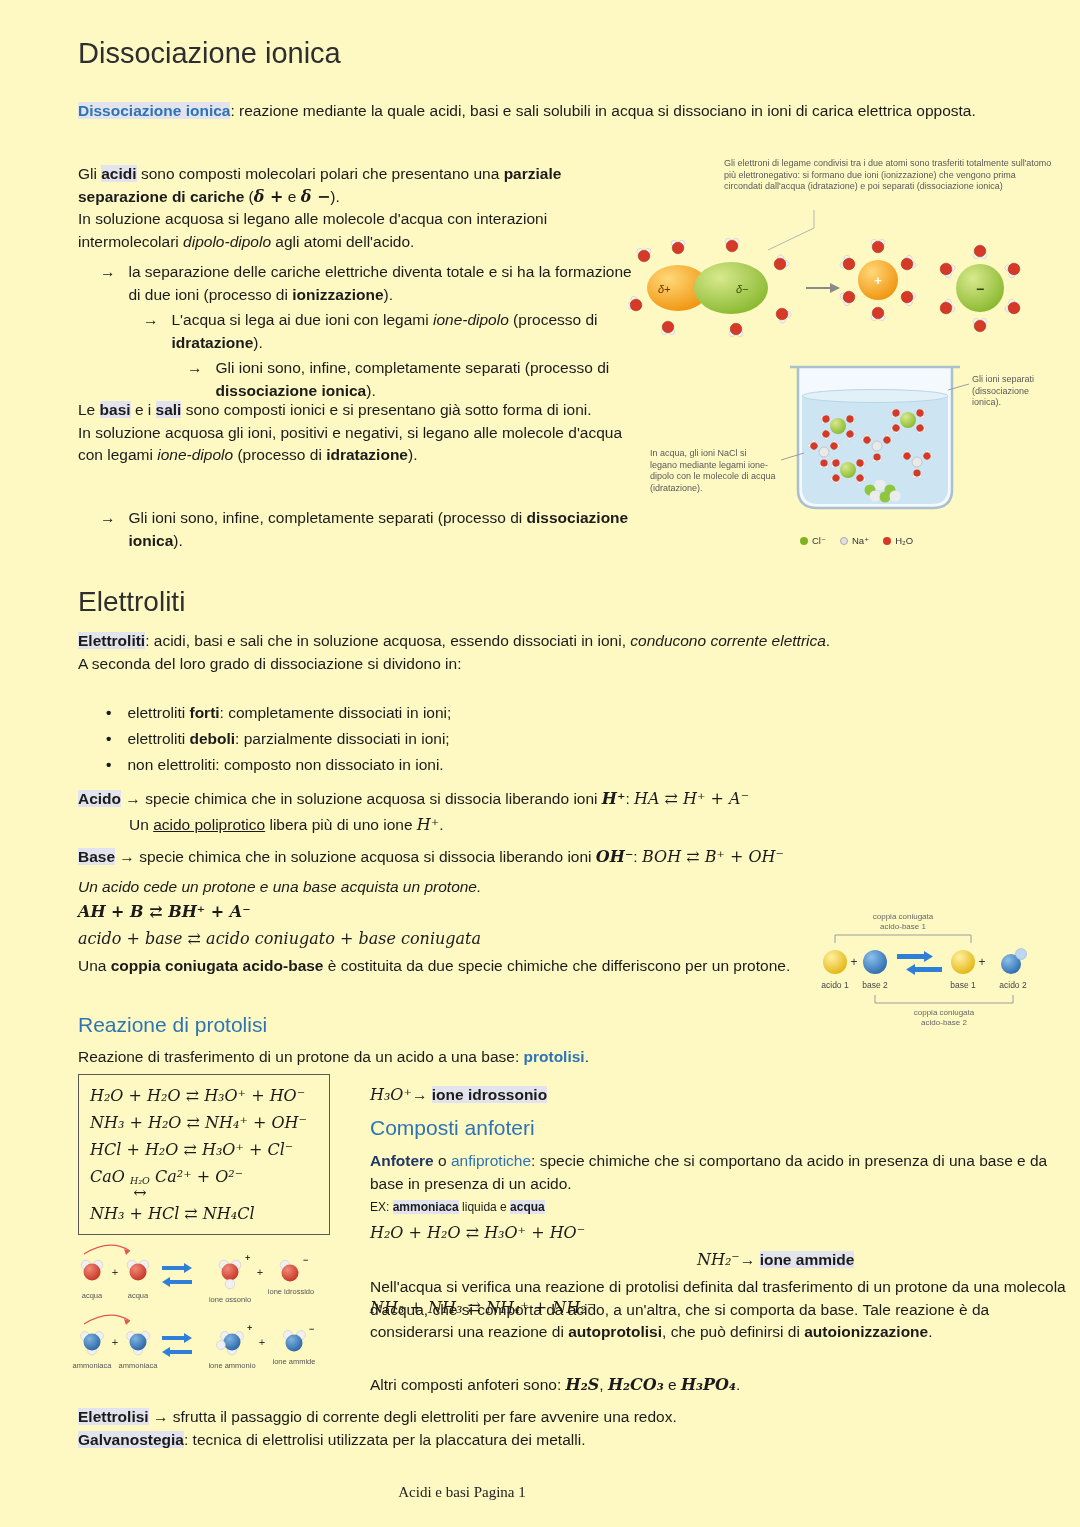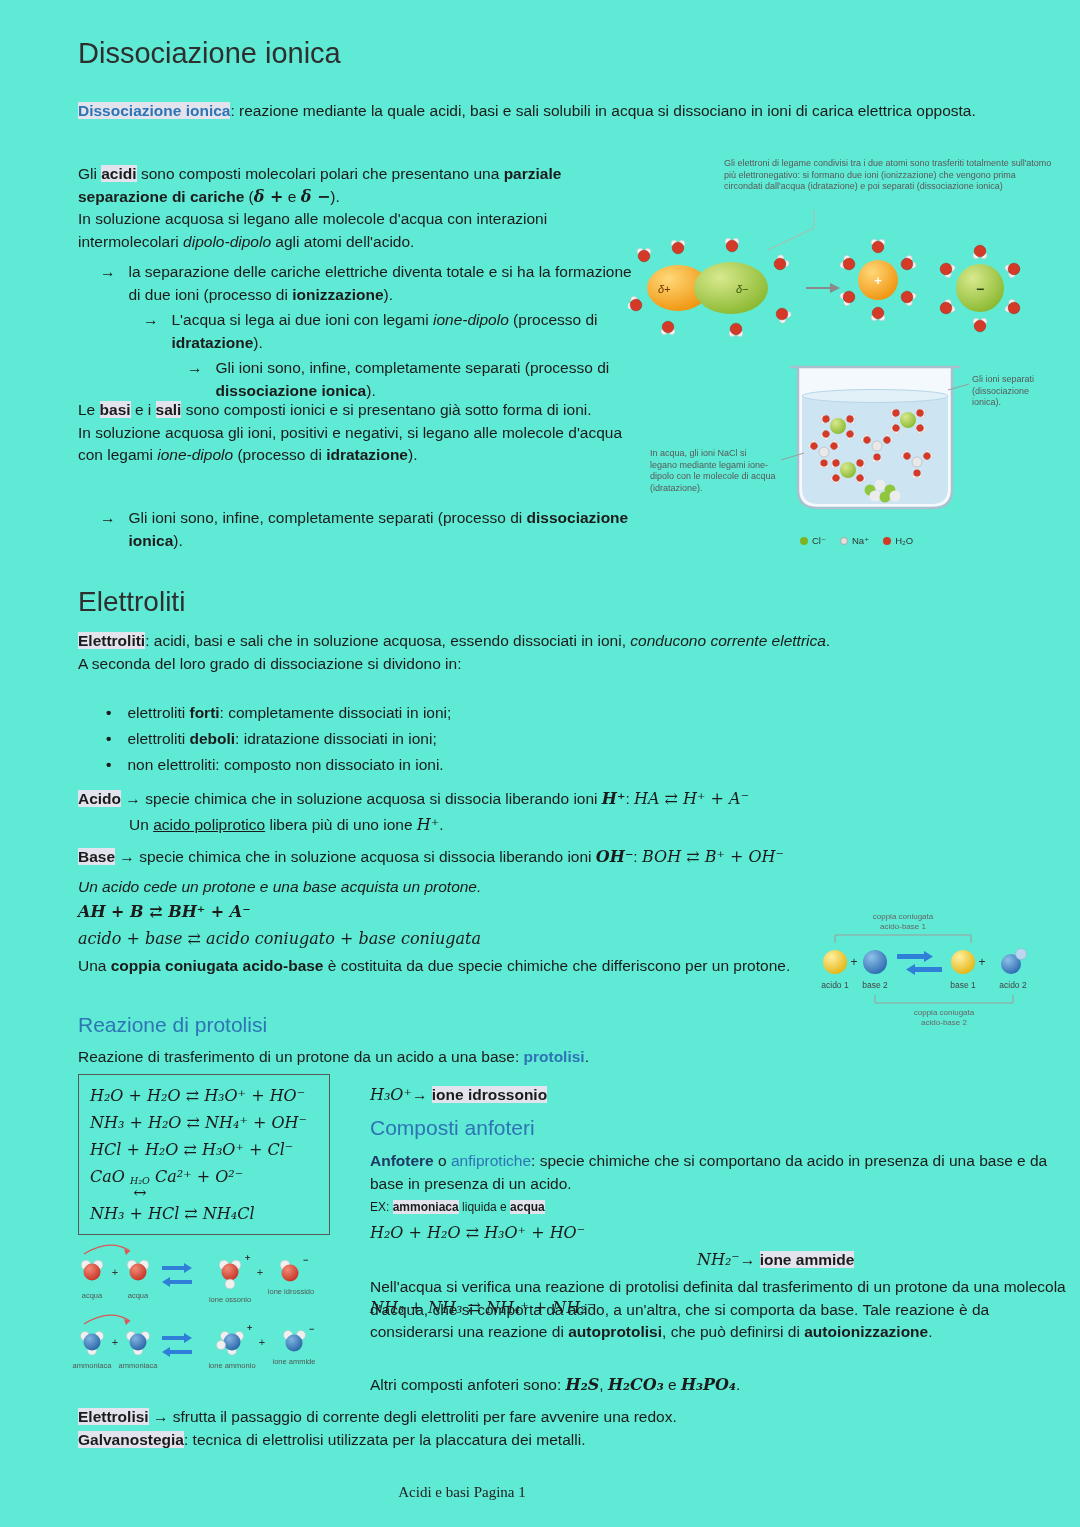--- a/index.html
+++ b/index.html
@@ -1,17 +1,17 @@
 <!DOCTYPE html>
 <html><head>
 <meta charset="utf-8">
 <style>
   * { margin:0; padding:0; box-sizing:border-box; }
   html,body { background:#ffffff; }
-  .page { position:relative; width:1080px; height:1527px; background:#5eead4;
+  .page { position:relative; width:1080px; height:1527px; background:#fef9c3;
           font-family:"Liberation Sans","DejaVu Sans",sans-serif; font-size:15.5px;
           line-height:22.5px; color:#1b1b1b; overflow:hidden; }
   .abs { position:absolute; }
   .rich { white-space:pre-wrap; }
   .b { font-weight:bold; }
   .i { font-style:italic; }
   .u { text-decoration:underline; }
   .hl { background:#e3e3ee; }
   .blue { color:#2E74B5; }
   .navy { color:#1F3864; }
@@ -200,21 +200,21 @@
   <h1 class="abs sec" style="left:78px; top:586px;">Elettroliti</h1>
   <div class="abs rich" style="left:78px; top:630px; width:905px;"><span class="b hl">Elettroliti</span><span>: acidi, basi e sali che in soluzione acquosa, essendo dissociati in ioni, </span><span class="i">conducono corrente elettrica</span><span>.
 A seconda del loro grado di dissociazione si dividono in:</span></div>
   <div class="abs" style="left:106px; top:700px; width:700px;">
     <div class="bullet">
       <span class="b">•</span>
       <div class="rich"><span>elettroliti </span><span class="b">forti</span><span>: completamente dissociati in ioni;</span></div>
     </div>
     <div class="bullet">
       <span class="b">•</span>
-      <div class="rich"><span>elettroliti </span><span class="b">deboli</span><span>: idratazione dissociati in ioni;</span></div>
+      <div class="rich"><span>elettroliti </span><span class="b">deboli</span><span>: parzialmente dissociati in ioni;</span></div>
     </div>
     <div class="bullet">
       <span class="b">•</span>
       <div class="rich"><span>non elettroliti: composto non dissociato in ioni.</span></div>
     </div>
   </div>
   <div class="abs rich" style="left:78px; top:788px; width:960px;"><span class="b hl">Acido</span><span> → specie chimica che in soluzione acquosa si dissocia liberando ioni </span><span class="b math">H⁺</span><span>: </span><span class="math">HA ⇄ H⁺ + A⁻</span></div>
   <div class="abs rich" style="left:129px; top:814px; width:700px;"><span>Un </span><span class="u">acido poliprotico</span><span> libera più di uno ione </span><span class="math">H⁺</span><span>.</span></div>
   <div class="abs rich" style="left:78px; top:846px; width:960px;"><span class="b hl">Base</span><span> → specie chimica che in soluzione acquosa si dissocia liberando ioni </span><span class="b math">OH⁻</span><span>: </span><span class="math">BOH ⇄ B⁺ + OH⁻</span></div>
   <div class="abs rich" style="left:78px; top:876px; width:700px;"><span class="i">Un acido cede un protone e una base acquista un protone.</span></div>

